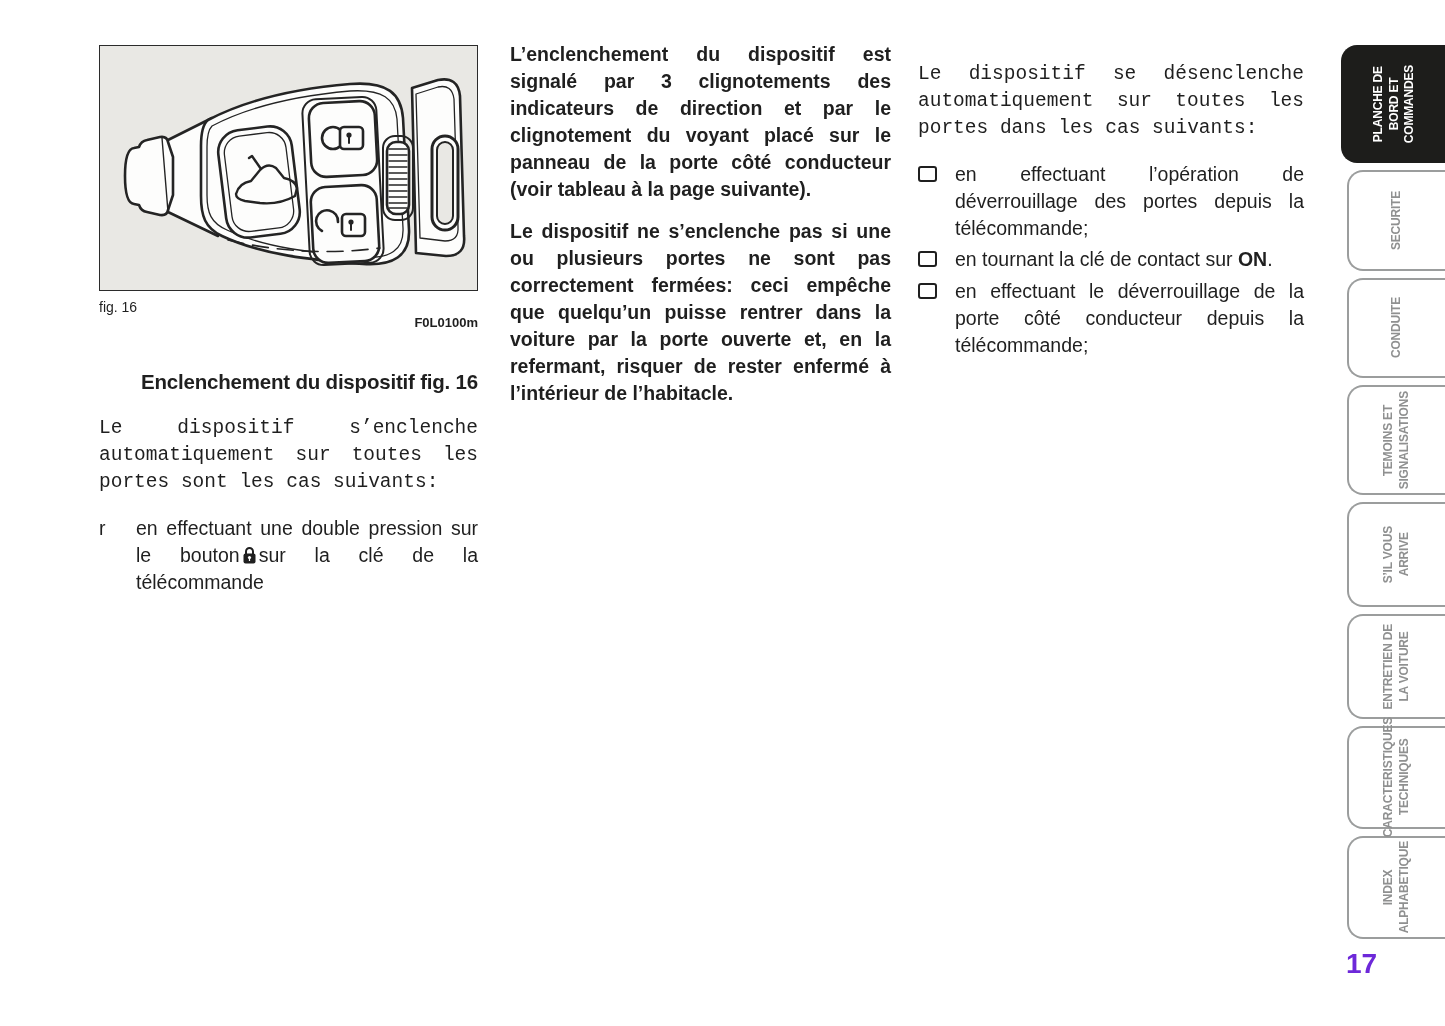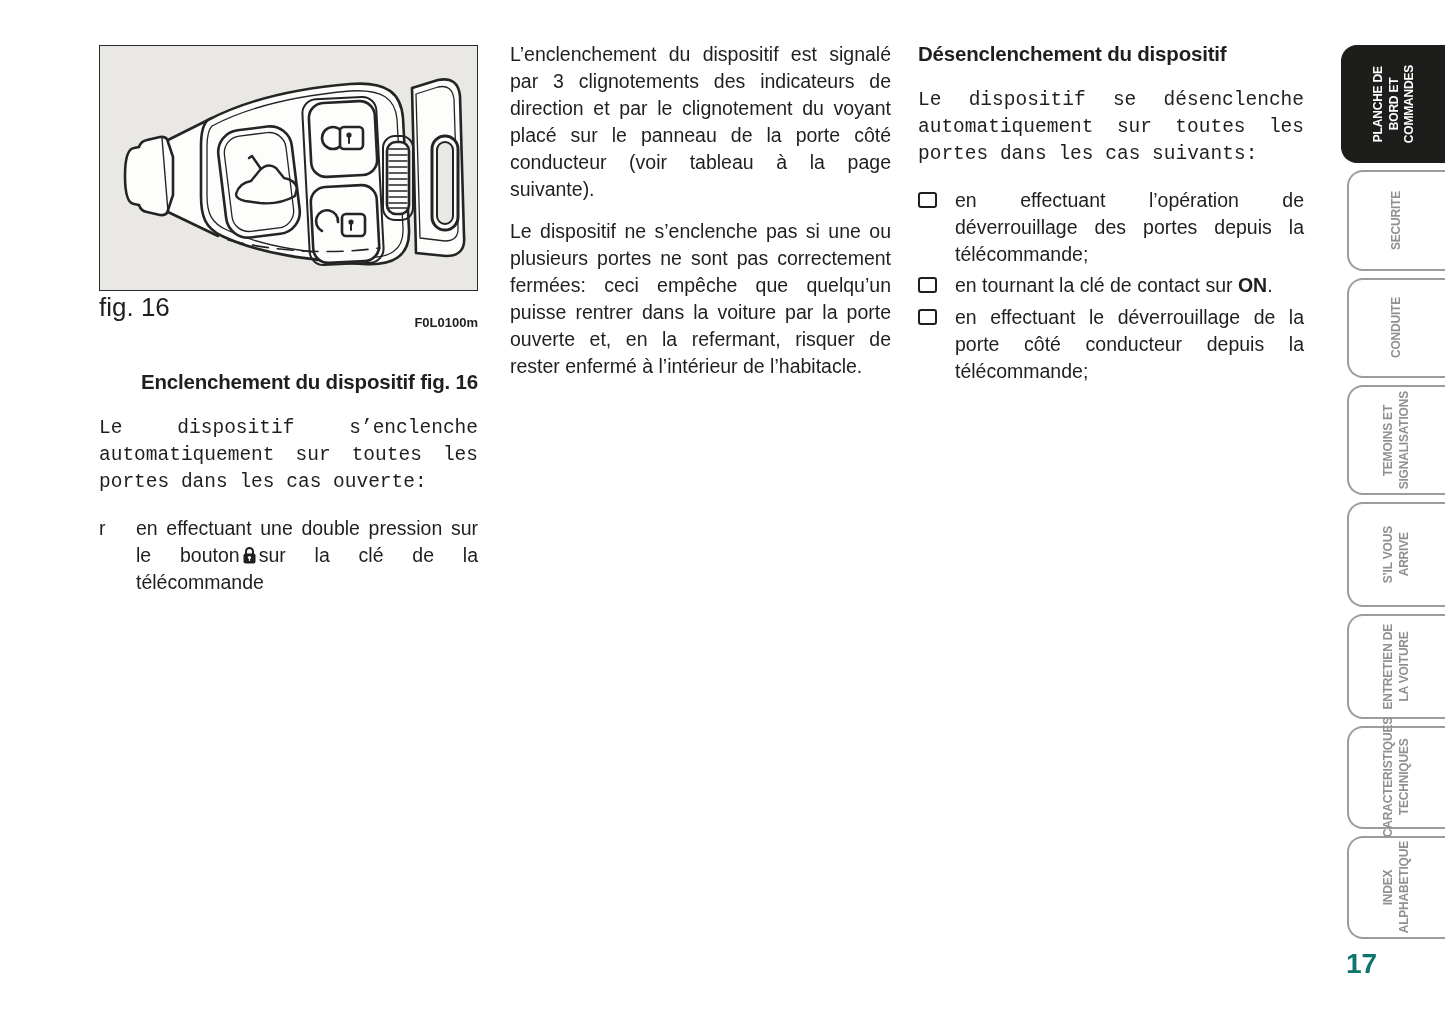--- a/index.html
+++ b/index.html
@@ -10,31 +10,31 @@
     color:#1f1f1f;
   }
   .page{position:absolute;inset:0;}
 
   
   .col{position:absolute;font-size:19.5px;line-height:27px;}
   .col1{left:99px;top:45px;width:379px;}
   .col2{left:510px;top:41px;width:381px;}
   .col3{left:918px;top:41px;width:386px;}
 
-  .para{margin:0 0 15px 0;text-align:justify;}
+  .para{margin:0 0 15px 0;text-align:justify;font-weight:bold;}
   .para:last-child{margin-bottom:0;}
   h2{font-size:20.5px;line-height:26px;margin:0;font-weight:bold;letter-spacing:-0.2px;}
 
   
   .figure-box{
     width:379px;height:246px;background:#e9e8e4;border:1.6px solid #2b2b2b;
     box-sizing:border-box;
   }
   .figure-caption-row{display:flex;justify-content:space-between;align-items:flex-start;margin-top:3px;}
-  .figure-caption{font-size:26px;}
+  .figure-caption{font-size:14px;}
   .figure-code{font-size:13px;font-weight:bold;margin-top:15px;}
 
   .col1 h2{margin-top:33px;text-align:right;}
   .intro{text-align:justify;font-family:Liberation Mono, monospace;}
 
   
   .list-item{display:flex;margin-top:4px;}
   .marker-col{flex:0 0 37px;}
   .item-text{flex:1;text-align:justify;}
   .r-marker{font-size:19.5px;}
@@ -57,21 +57,21 @@
     writing-mode:vertical-rl;transform:rotate(180deg);
     white-space:pre-line;text-align:center;
     font-size:12px;line-height:1.3;letter-spacing:-0.2px;
   }
   .tab.active{background:#1d1d1b;border-color:#1d1d1b;color:#ffffff;margin-left:0;}
   .t1{height:118px;} .t2{height:101px;} .t3{height:100px;} .t4{height:110px;}
   .t5{height:105px;} .t6{height:105px;} .t7{height:103px;} .t8{height:103px;}
 
   .page-number{
     position:absolute;left:1346px;top:948px;
-    font-size:28px;font-weight:bold;color:#0f766e;
+    font-size:28px;font-weight:bold;color:#6d28d9;
   }
 </style>
 </head>
 <body>
 
 <div class="page">
 
   <div class="col col1">
 
     <div class="figure-box">
@@ -140,40 +140,39 @@
       </svg>
     </div>
 
     <div class="figure-caption-row">
       <span class="figure-caption">fig. 16</span>
       <span class="figure-code">F0L0100m</span>
     </div>
 
     <h2>Enclenchement du dispositif fig. 16</h2>
 
-    <p class="intro">Le dispositif s’enclenche automatiquement sur toutes les portes dans les cas ouverte:</p>
+    <p class="intro">Le dispositif s’enclenche automatiquement sur toutes les portes sont les cas suivants:</p>
 
     <div class="list-item">
       <span class="marker-col r-marker">r</span>
       <span class="item-text"><span>en effectuant une double pression sur le bouton</span><svg class="lock-glyph" width="15" height="18" viewBox="0 0 15 18">
             <path d="M4 8 V5.5 a3.5 3.5 0 0 1 7 0 V8" fill="none" stroke="#1f1f1f" stroke-width="2"></path>
             <rect x="1.5" y="7.5" width="12" height="10" rx="2" fill="#1f1f1f"></rect>
             <circle cx="7.5" cy="11.5" r="1.6" fill="#ffffff"></circle>
             <rect x="6.9" y="12" width="1.2" height="3" fill="#ffffff"></rect>
           </svg><span>sur la clé de la télécommande</span></span>
     </div>
   </div>
 
   <div class="col col2">
     <p class="para">L’enclenchement du dispositif est signalé par 3 clignotements des indicateurs de direction et par le clignotement du voyant placé sur le panneau de la porte côté conducteur (voir tableau à la page suivante).</p>
     <p class="para">Le dispositif ne s’enclenche pas si une ou plusieurs portes ne sont pas correctement fermées: ceci empêche que quelqu’un puisse rentrer dans la voiture par la porte ouverte et, en la refermant, risquer de rester enfermé à l’intérieur de l’habitacle.</p>
   </div>
 
   <div class="col col3">
-    <h2>Désenclenchement du dispositif</h2>
 
     <p class="intro">Le dispositif se désenclenche automatiquement sur toutes les portes dans les cas suivants:</p>
 
     <div class="list-item">
       <span class="marker-col"><span class="square-marker"></span></span>
       <span class="item-text"><span>en effectuant l’opération de déverrouillage des portes depuis la télécommande;</span><span class="bold"></span><span></span></span>
     </div>
 
     <div class="list-item">
       <span class="marker-col"><span class="square-marker"></span></span>

